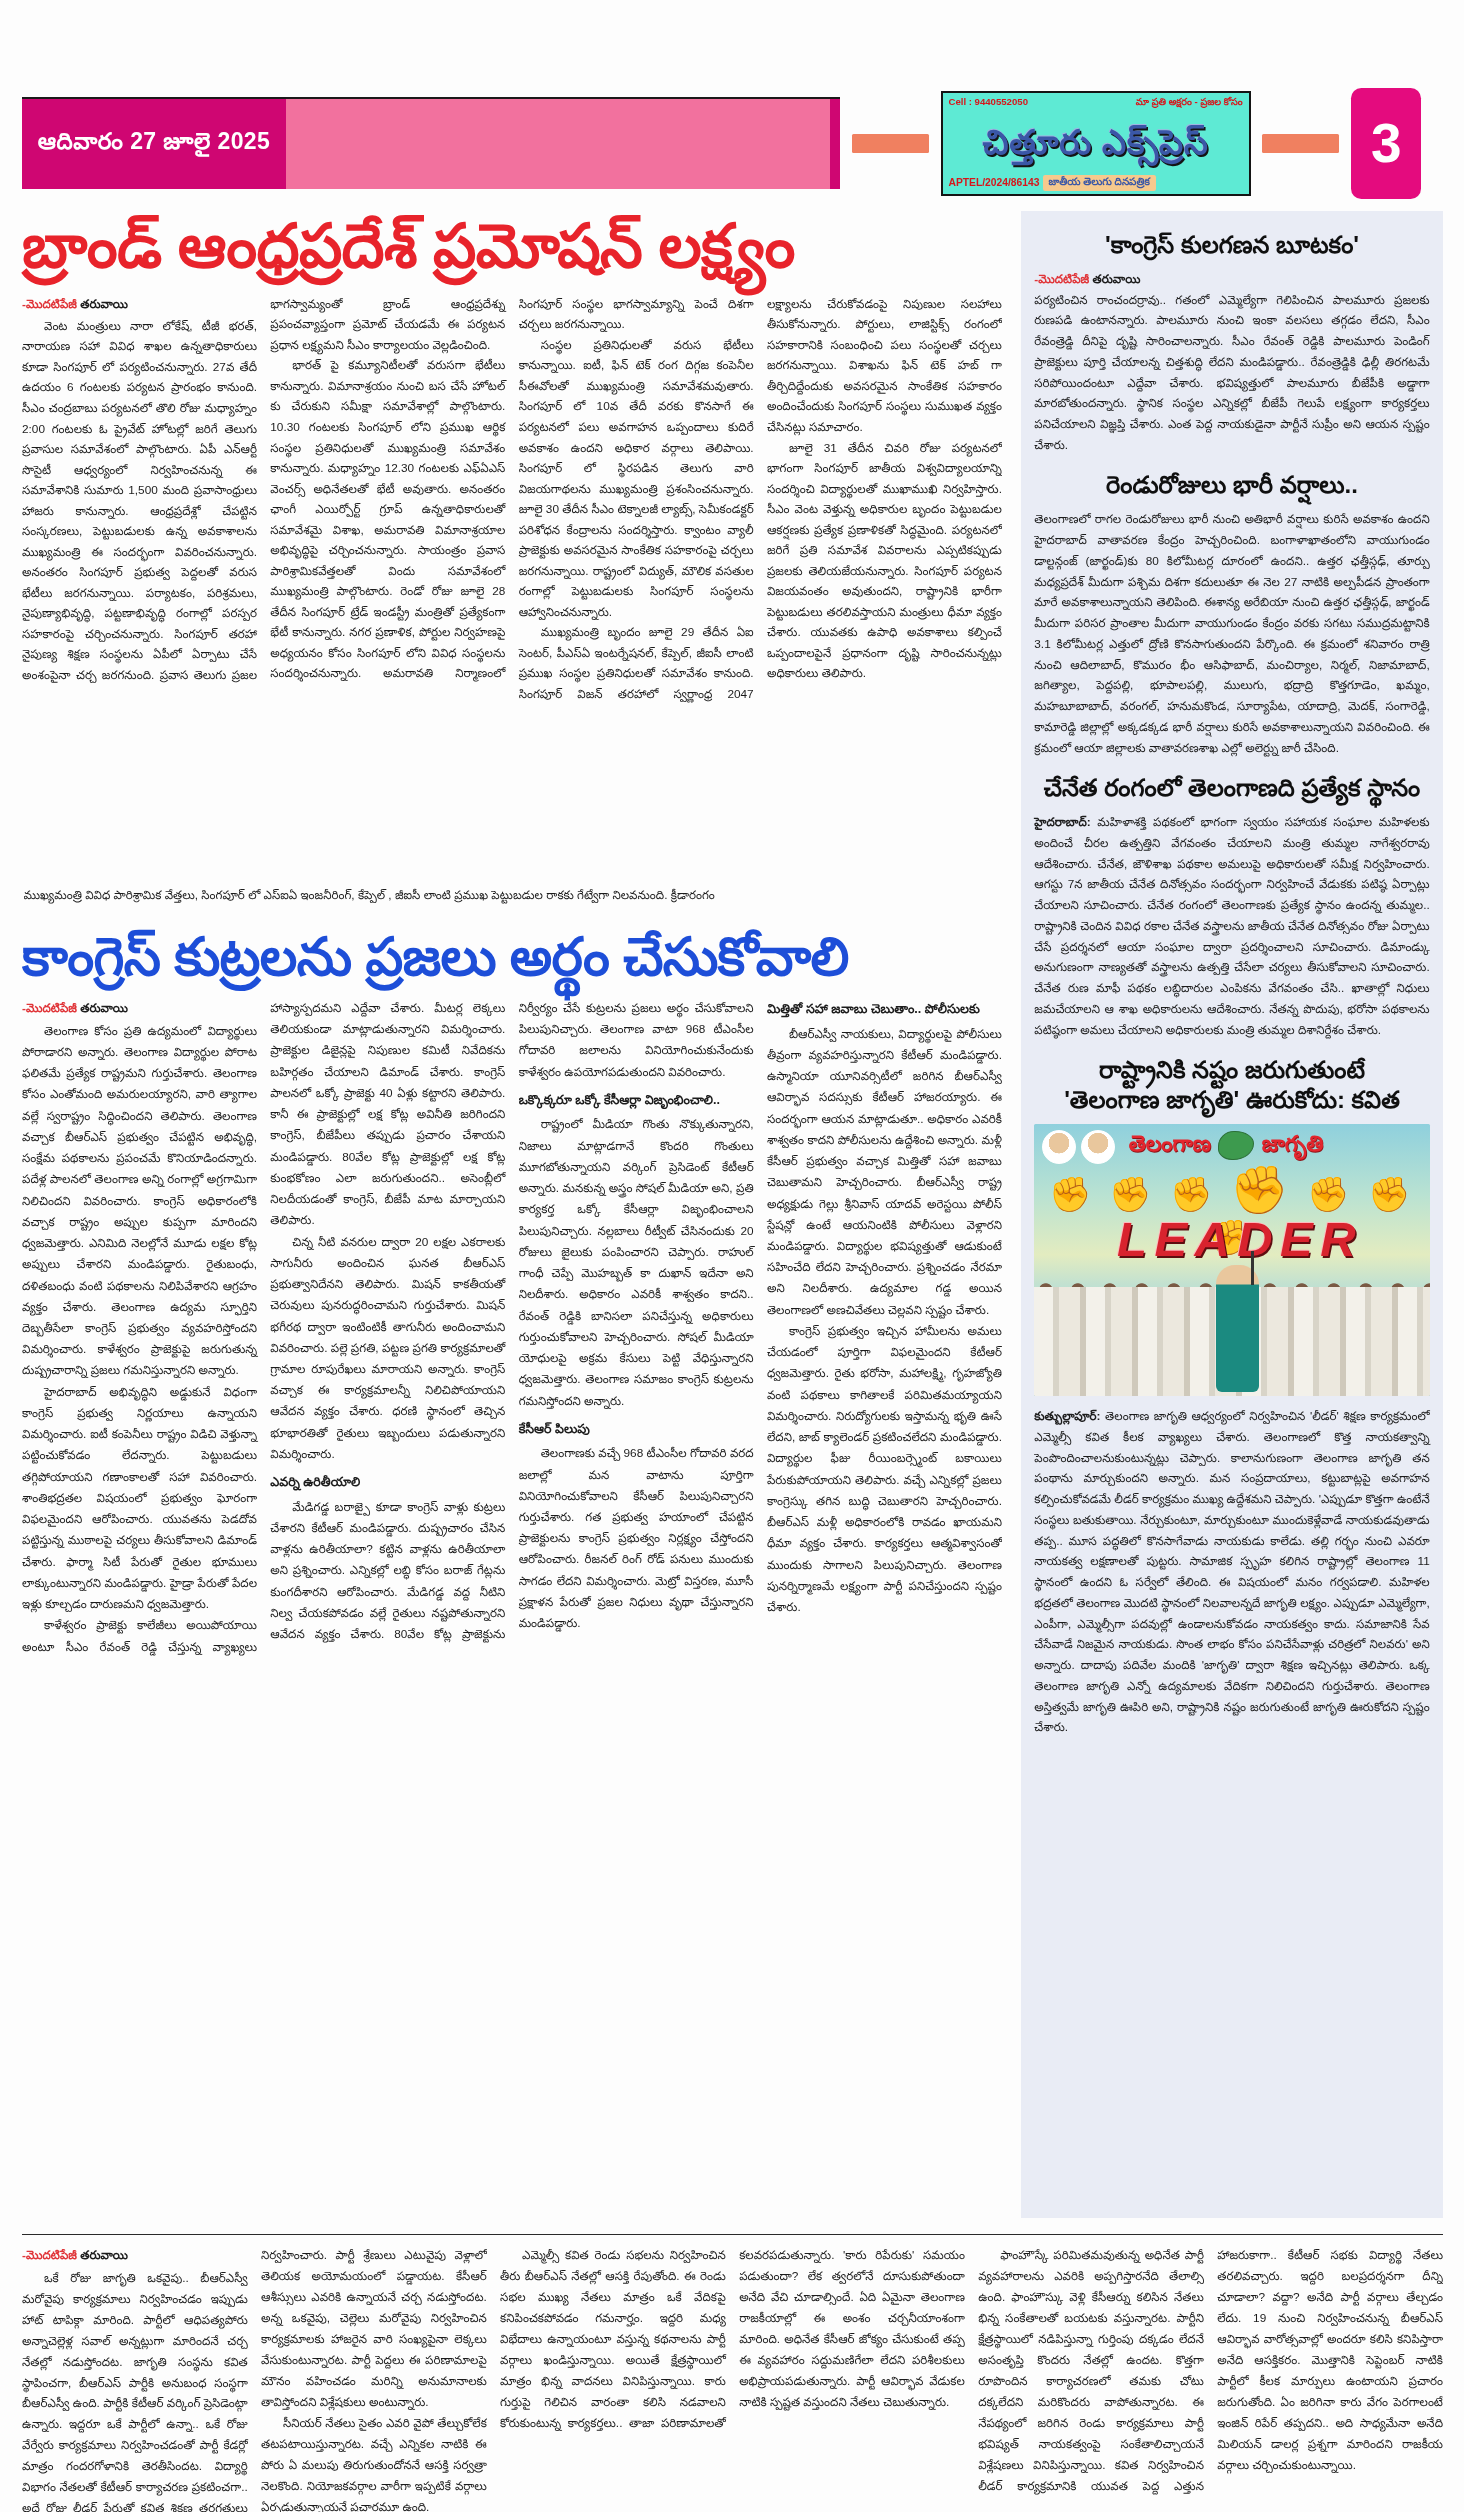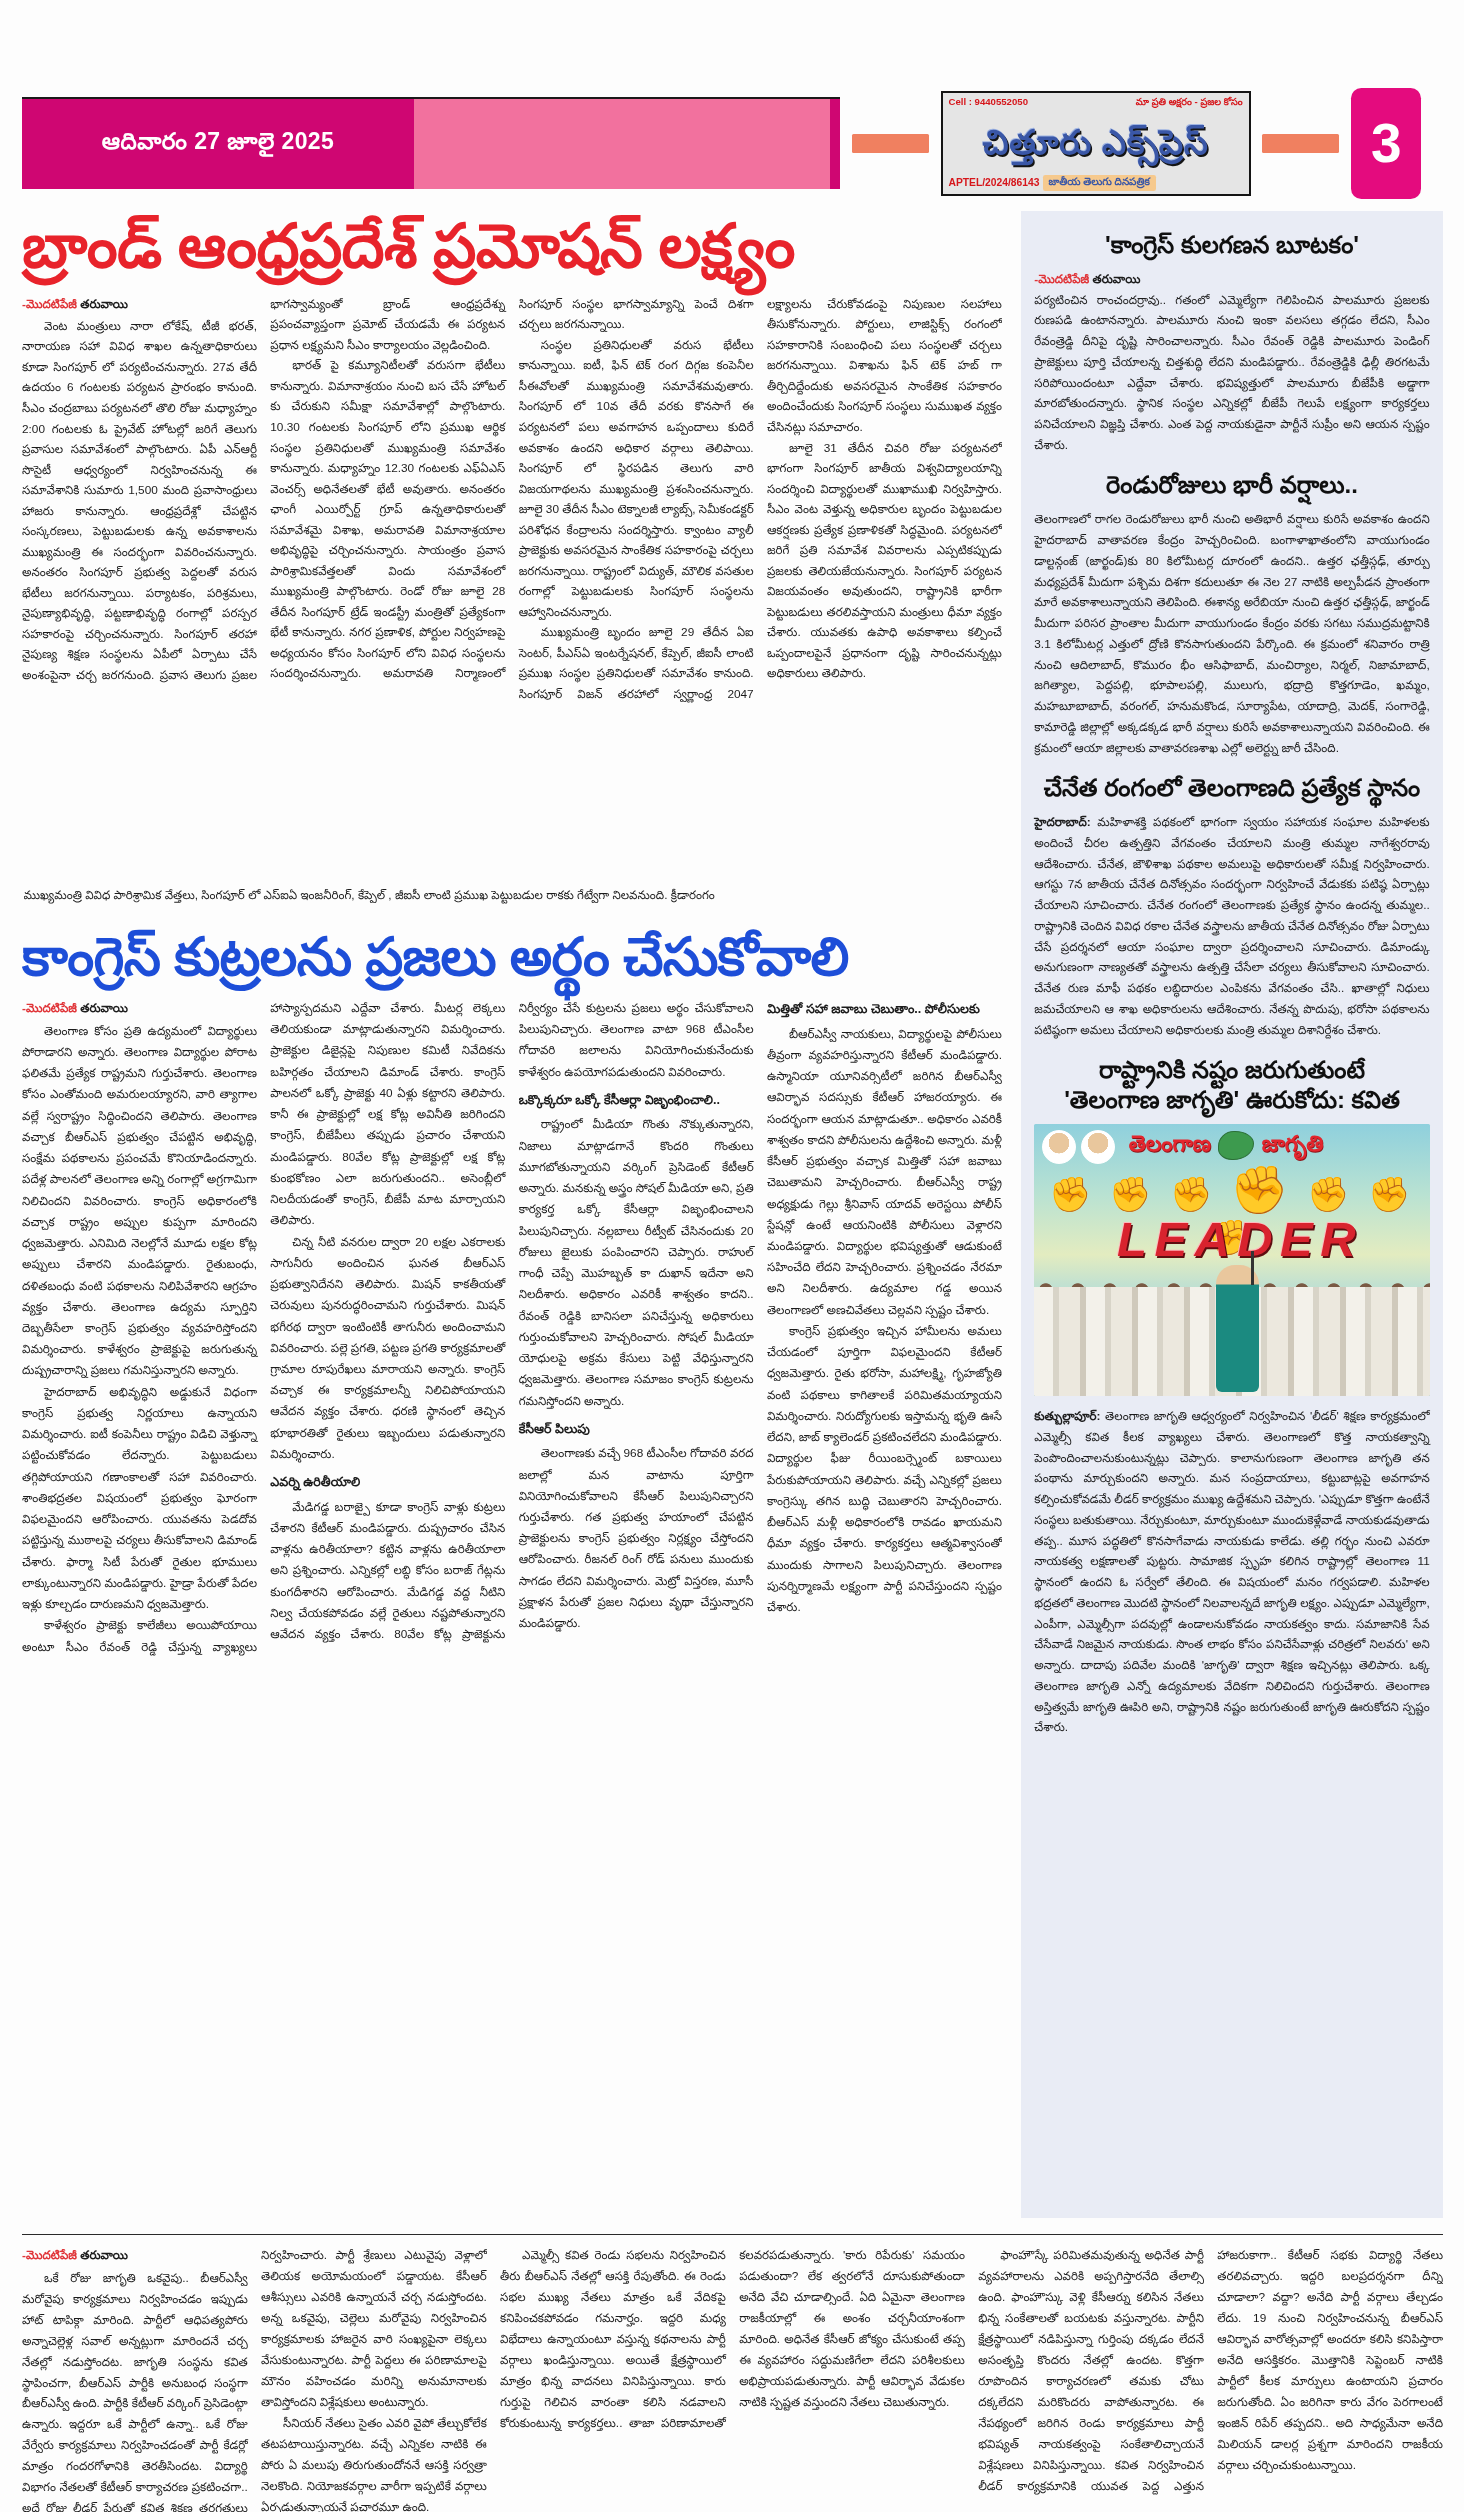--- a/index.html
+++ b/index.html
@@ -2,26 +2,26 @@
 <html style="font-size:11.8px"><head>
 <meta charset="utf-8">
 <style>
   html,body{margin:0;padding:0;background:#8a8a8a;}
   .page{position:relative;width:1465px;height:2512px;background:#fdfdfd;
         font-family:"Liberation Sans","DejaVu Sans",sans-serif;color:#1c1c1c;overflow:hidden;}
 
   
   .masthead{display:flex;align-items:center;gap:11.8px;margin:87px 22px 0;height:112px;}
   .datebar{flex:0 0 818px;height:90px;display:flex;border-top:2.2px solid #1a1a1a;align-self:center;}
-  .datebar .dark{width:392px;background:#cf0672;display:flex;align-items:center;justify-content:center;}
+  .datebar .dark{width:264px;background:#cf0672;display:flex;align-items:center;justify-content:center;}
   .datebar .light{flex:1;background:#f2719e;}
   .datebar .cap{width:10.3px;background:#cf0672;}
   .date-text{color:#fff;font-size:23px;font-weight:bold;letter-spacing:0.4px;}
   .dash{width:77px;height:19px;background:#f08060;border-radius:1.5px;}
-  .logo-box{width:310px;height:105px;background:#e5e5e5;border:2.2px solid #141414;
+  .logo-box{width:310px;height:105px;background:#5eead4;border:2.2px solid #141414;
             display:flex;flex-direction:column;justify-content:space-between;padding:3px 5.9px;box-sizing:border-box;}
   .logo-top{display:flex;justify-content:space-between;font-size:9.6px;font-weight:bold;color:#d6161b;}
   .logo-title{text-align:center;font-size:34px;font-weight:bold;color:#3a57a7;line-height:1.0;
               text-shadow:1.5px 1.5px 0 #141414, -0.7px -0.7px 0 #9fb4e2;letter-spacing:0.7px;}
   .logo-bottom{display:flex;justify-content:flex-start;gap:3px;align-items:center;}
   .logo-reg{font-size:10.3px;font-weight:bold;color:#d6161b;}
   .logo-tag{font-size:10.3px;font-weight:bold;color:#3a57a7;background:#f6c98d;padding:0.7px 5.9px;border-radius:2.2px;}
   .pagenum{width:70px;height:111px;background:#e40b7e;border-radius:10.3px;color:#fff;
            font-size:55px;font-weight:bold;display:flex;align-items:center;justify-content:center;}
 

